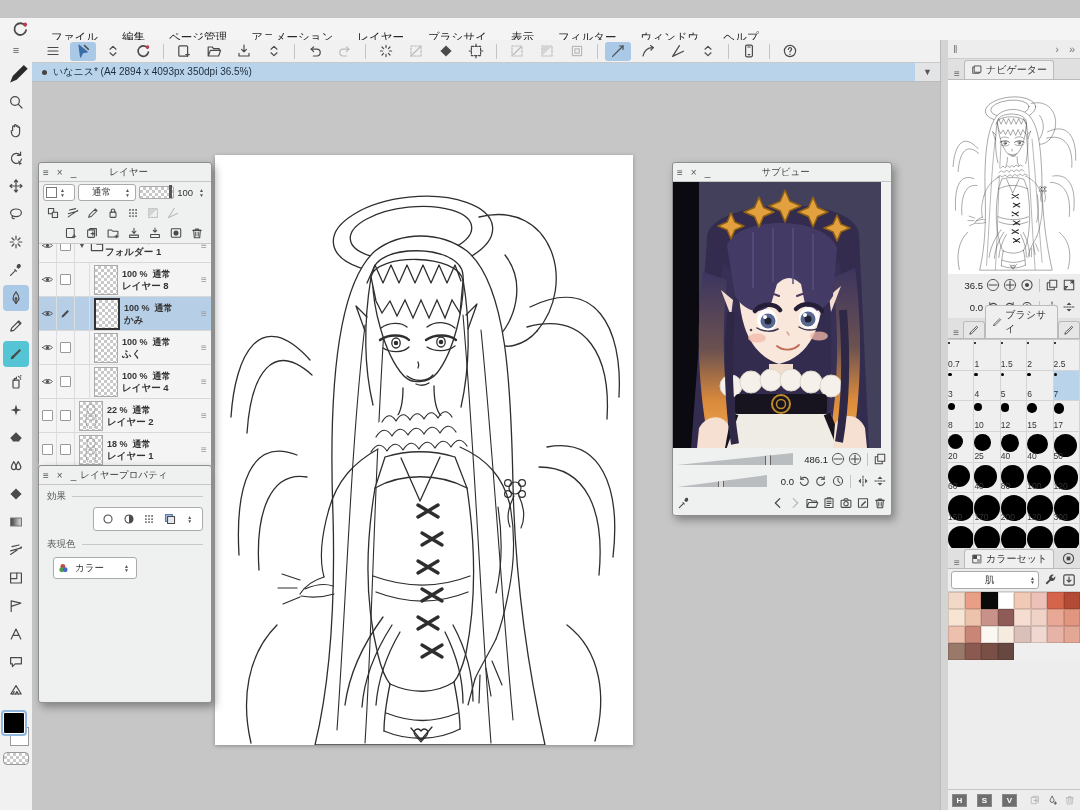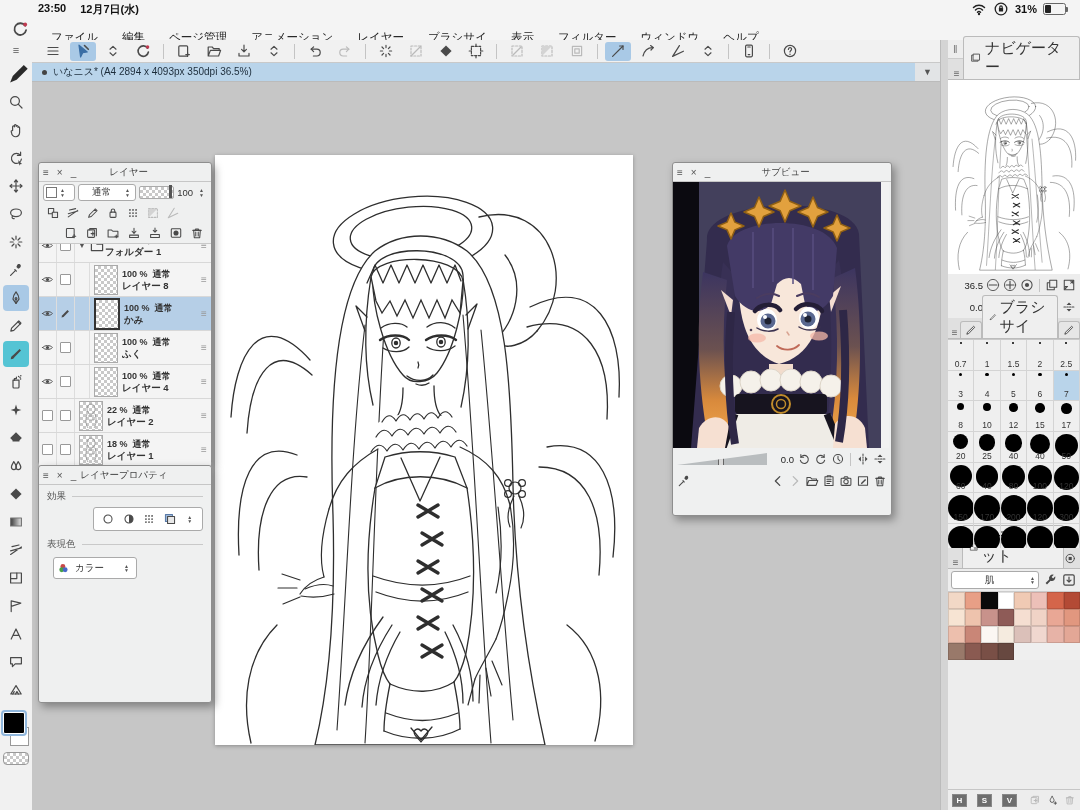--- a/index.html
+++ b/index.html
@@ -54,30 +54,30 @@
     background-position:0 0,3px 3px;background-size:6px 6px;background-color:#fff;}
   
   .vdivider{position:absolute;left:940px;top:40px;width:8px;height:770px;background:#d4d4d4;
     border-left:1px solid #bbb;border-right:1px solid #aaa;}
   .rightbar{position:absolute;left:948px;top:40px;width:132px;height:770px;background:#ededed;font-size:9px;}
   .rb-strip{height:18px;display:flex;align-items:center;border-bottom:1px solid #ccc;color:#777;}
   .rb-strip .grow{flex:1;}
   .rb-strip span{padding:0 5px;font-size:11px;}
   .rb-tabrow{height:20px;display:flex;align-items:flex-end;background:#e0e0e0;border-bottom:1px solid #bbb;padding-left:2px;}
   .rb-tab{display:flex;align-items:center;gap:3px;background:#efefef;border:1px solid #bbb;border-bottom:none;
-    border-radius:3px 3px 0 0;padding:2px 6px;font-size:15px;color:#333;}
+    border-radius:3px 3px 0 0;padding:2px 6px;font-size:10px;color:#333;}
   .rb-menu{width:14px;display:flex;align-items:center;justify-content:center;color:#666;font-size:10px;}
   .navthumb{height:194px;background:#fff;overflow:hidden;display:flex;justify-content:center;}
   .ctlrow{height:22px;display:flex;align-items:center;padding:0 4px;gap:3px;}
   .ctlrow .val{min-width:24px;text-align:right;font-size:9.5px;color:#222;}
   .ctlrow .ic{width:14px;height:14px;}
   .csep{width:1px;height:13px;background:#c4c4c4;margin:0 2px;}
   .brush-grid{display:grid;grid-template-columns:repeat(5,1fr);border-top:1px solid #c9c9c9;height:208px;overflow:hidden;background:#efefef;}
   .bcell{position:relative;height:29.7px;border-right:1px solid #d4d4d4;border-bottom:1px solid #d4d4d4;
-    display:flex;flex-direction:column;align-items:center;overflow:hidden;}
+    display:flex;flex-direction:column;align-items:flex-start;overflow:hidden;}
   .bcell.sel{background:#b9d4ea;}
   .bdot{background:#000;border-radius:50%;margin-top:2px;flex:none;}
   .blabel{position:absolute;bottom:1px;font-size:8.5px;color:#333;}
   .swgrid{display:grid;grid-template-columns:repeat(8,1fr);background:#efefef;}
   .sw{height:15px;border:0.5px solid rgba(0,0,0,.12);}
   .setselrow{height:22px;display:flex;align-items:center;gap:3px;padding:0 3px;border-bottom:1px solid #ccc;}
   .setsel{flex:1;height:16px;background:#fff;border:1px solid #aaa;border-radius:3px;display:flex;align-items:center;}
   .setsel .nm{flex:1;text-align:center;font-size:9.5px;}
   .chev2{display:flex;flex-direction:column;line-height:4.5px;font-size:5px;color:#555;padding:0 3px;}
   .rb-bottom{position:absolute;bottom:0;left:0;right:0;height:20px;border-top:1px solid #c6c6c6;
@@ -118,45 +118,20 @@
   
   .svimg{width:216px;height:266px;overflow:hidden;background:#43405c;}
   .wedge{height:12px;background:#b9bdbf;clip-path:polygon(0 100%,100% 0,100% 100%);position:relative;}
   .svhdl{position:absolute;top:-2px;width:4px;height:16px;background:#888;border:1px solid #666;background:#d8d8d8;}
 </style>
 </head>
 <body>
 
 <div class="screen">
 
-  <div class="statusbar">
-    <div class="sb-left">
-      <span>23:50</span>
-      <span>12月7日(水)</span>
-    </div>
-    <div class="sb-right">
-      <span class="ic" id="wifi-ic">
-          <svg viewBox="0 0 16 16" fill="none" stroke="#4a4a4a" stroke-width="1.2" stroke-linecap="round" stroke-linejoin="round">
-            <path d="M2.5 6.5a8 8 0 0 1 11 0M4.5 9a5 5 0 0 1 7 0M6.5 11.2a2.2 2.2 0 0 1 3 0" stroke="#222" stroke-width="1.5"></path>
-            <circle cx="8" cy="13" r="1.2" fill="#222" stroke="none"></circle>
-          </svg>
-        </span>
-      <span class="ic" id="rotlock-ic">
-          <svg viewBox="0 0 16 16" fill="none" stroke="#4a4a4a" stroke-width="1.2" stroke-linecap="round" stroke-linejoin="round">
-            <circle cx="8" cy="8" r="5.8" stroke="#222" stroke-width="1.3"></circle>
-            <rect x="5.9" y="6.9" width="4.2" height="3.6" rx=".6" fill="#222" stroke="none"></rect>
-            <path d="M6.8 6.9V6a1.2 1.2 0 0 1 2.4 0v.9" stroke="#222"></path>
-          </svg>
-        </span>
-      <span>31%</span>
-      <span class="batt">
-          <span class="fill"></span>
-        </span>
-    </div>
-  </div>
 
   <div class="menubar">
     <span class="logo" id="logo-ic"><svg viewBox="0 0 16 16" fill="none" stroke="#4a4a4a" stroke-width="1.2" stroke-linecap="round" stroke-linejoin="round">
           <path d="M12.6 5.2A5.2 5.2 0 1 0 13.4 9" stroke-width="1.6"></path>
           <circle cx="12.6" cy="4" r="1.7" fill="#c03a50" stroke="none"></circle>
         </svg></span>
     <div id="menu-items" style="display:flex;margin-top:16px;">
         <span class="menu-item">ファイル</span>
         <span class="menu-item">編集</span>
         <span class="menu-item">ページ管理</span>
@@ -1528,20 +1503,45 @@
         <path d="M162 242 C170 230 186 232 192 246 L194 266 L160 266 Z" fill="#f6e0d2"></path>
         <rect x="62" y="212" width="92" height="20" rx="4" fill="#17141f"></rect>
         <circle cx="108" cy="222" r="9" fill="none" stroke="#c08c2c" stroke-width="2"></circle>
         <circle cx="108" cy="222" r="4.5" fill="none" stroke="#c08c2c" stroke-width="1.5"></circle>
         <path d="M58 130 C54 180 56 225 62 262" stroke="#2e2746" stroke-width="8" fill="none"></path>
         <path d="M170 128 C174 180 172 226 166 260" stroke="#2e2746" stroke-width="8" fill="none"></path>
         <rect x="208" width="8" height="266" fill="#f2f2f2"></rect>
       </svg>
     </div>
     <div class="ctlrow">
+      <div class="wedge" style="flex:1.5;">
+          <span class="svhdl" style="left:76%;"></span>
+        </div>
+      <span class="val" style="min-width:32px;">486.1</span>
+      <span class="ic cbtn" id="sv-minus">
+          <svg viewBox="0 0 16 16" fill="none" stroke="#4a4a4a" stroke-width="1.2" stroke-linecap="round" stroke-linejoin="round">
+            <path d="M3.6 8h8.8" stroke-width="1.3"></path>
+            <circle cx="8" cy="8" r="6.4" stroke-width="1"></circle>
+          </svg>
+        </span>
+      <span class="ic cbtn" id="sv-plus">
+          <svg viewBox="0 0 16 16" fill="none" stroke="#4a4a4a" stroke-width="1.2" stroke-linecap="round" stroke-linejoin="round">
+            <path d="M8 3.6v8.8M3.6 8h8.8" stroke-width="1.3"></path>
+            <circle cx="8" cy="8" r="6.4" stroke-width="1"></circle>
+          </svg>
+        </span>
+      <span class="csep"></span>
+      <span class="ic cbtn" id="sv-fit">
+          <svg viewBox="0 0 16 16" fill="none" stroke="#4a4a4a" stroke-width="1.2" stroke-linecap="round" stroke-linejoin="round">
+            <rect x="2.6" y="5.4" width="8" height="8"></rect>
+            <rect x="5.4" y="2.6" width="8" height="8" fill="#efefef"></rect>
+          </svg>
+        </span>
+    </div>
+    <div class="ctlrow">
       <div class="wedge" style="flex:1;">
           <span class="svhdl" style="left:46%;"></span>
         </div>
       <span class="val">0.0</span>
       <span class="ic cbtn" id="sv-rotl">
           <svg viewBox="0 0 16 16" fill="none" stroke="#4a4a4a" stroke-width="1.2" stroke-linecap="round" stroke-linejoin="round">
             <path d="M4.4 6A4.6 4.6 0 1 1 3.8 9.4"></path>
             <path d="M4.4 2.8v3.2h3.2"></path>
           </svg>
         </span>

